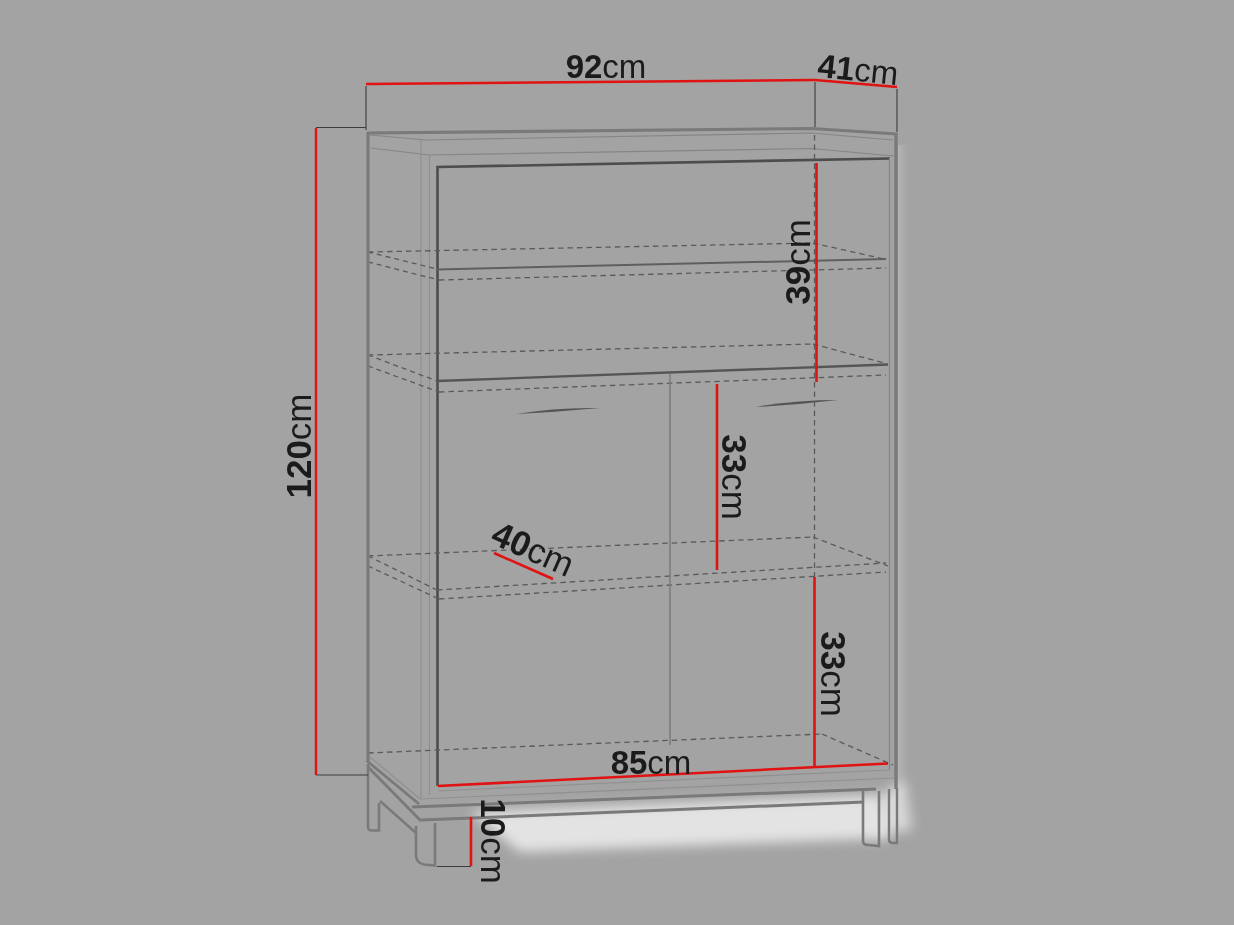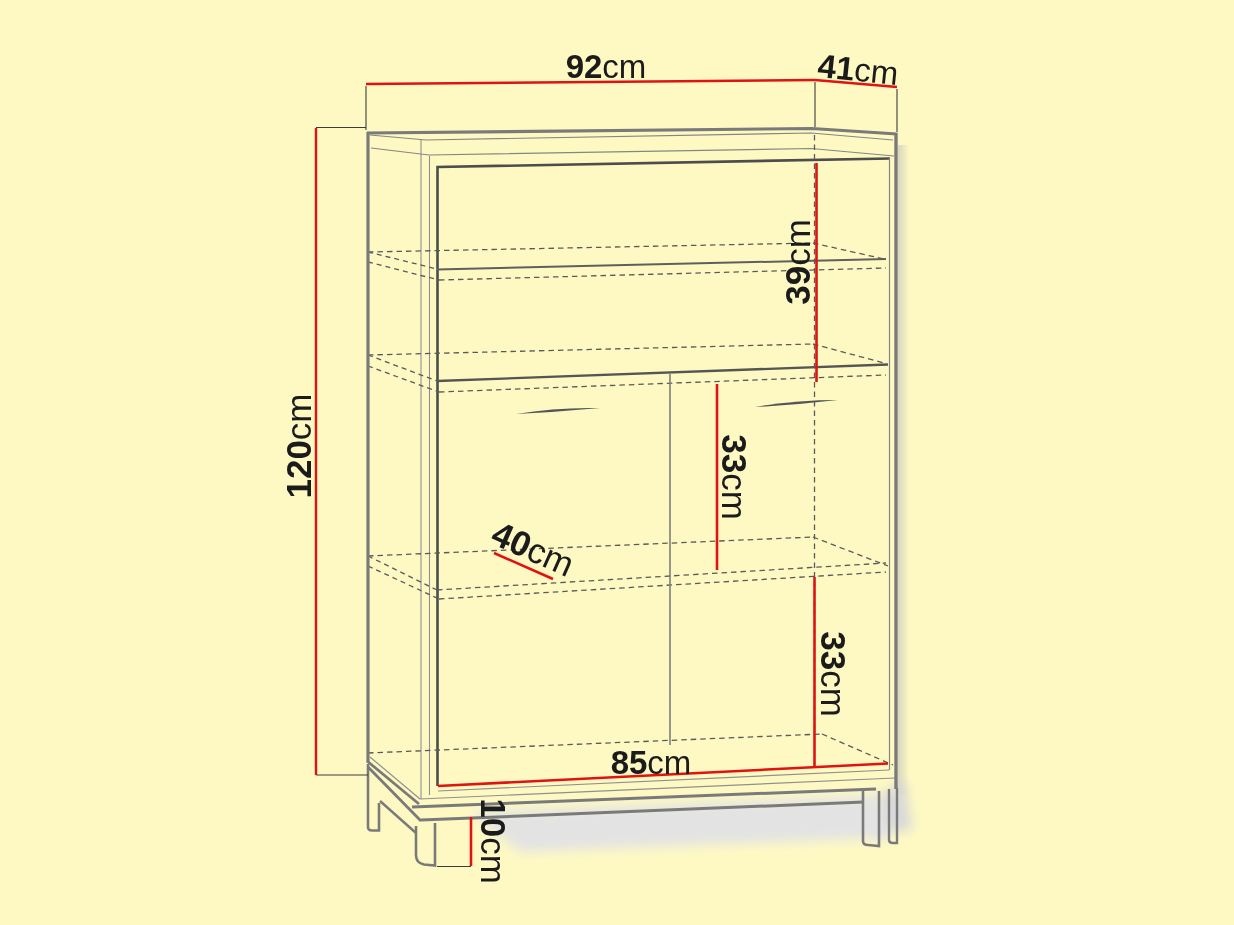--- a/index.html
+++ b/index.html
@@ -1,16 +1,16 @@
 <!DOCTYPE html>
 <html><head>
 <meta charset="utf-8">
 <style>
   html,body{margin:0;padding:0;background:#ffffff;}
-  .wrap{width:1234px;height:925px;position:relative;background:#fef9c3;}
+  .wrap{width:1234px;height:925px;position:relative;background:#a3a3a3;}
   svg{display:block;}
   text{font-family:"Liberation Sans", sans-serif;fill:#1b1b1b;}
   .num{font-weight:bold;letter-spacing:0px;}
   .unit{font-weight:normal;letter-spacing:0px;}
 </style>
 </head>
 <body>
 
 <div class="wrap">
 <svg width="1234" height="925" viewBox="0 0 1234 925">

